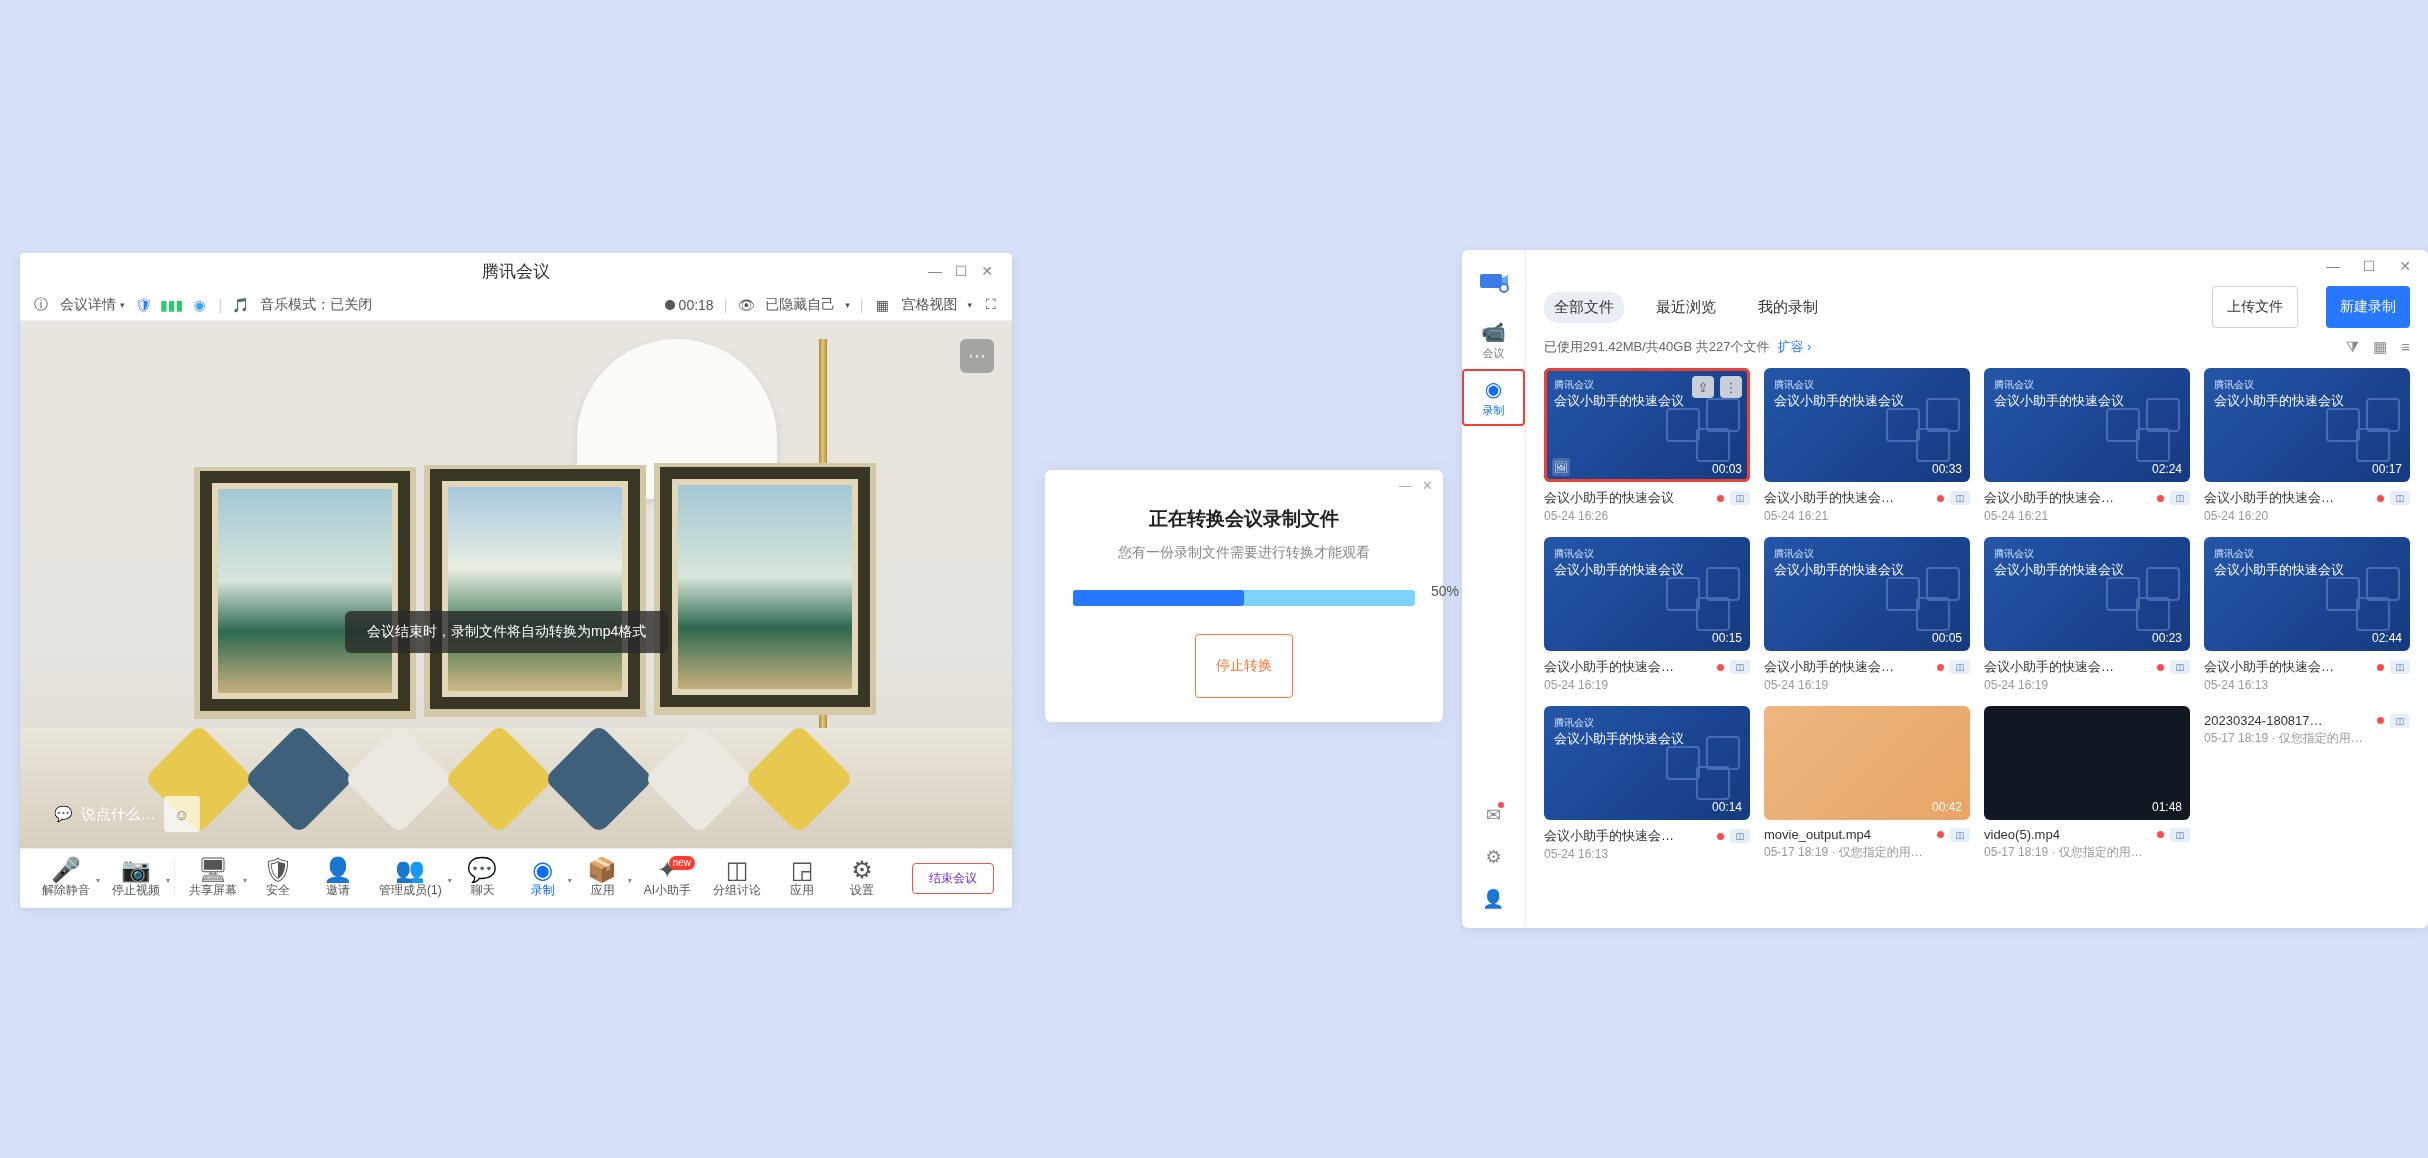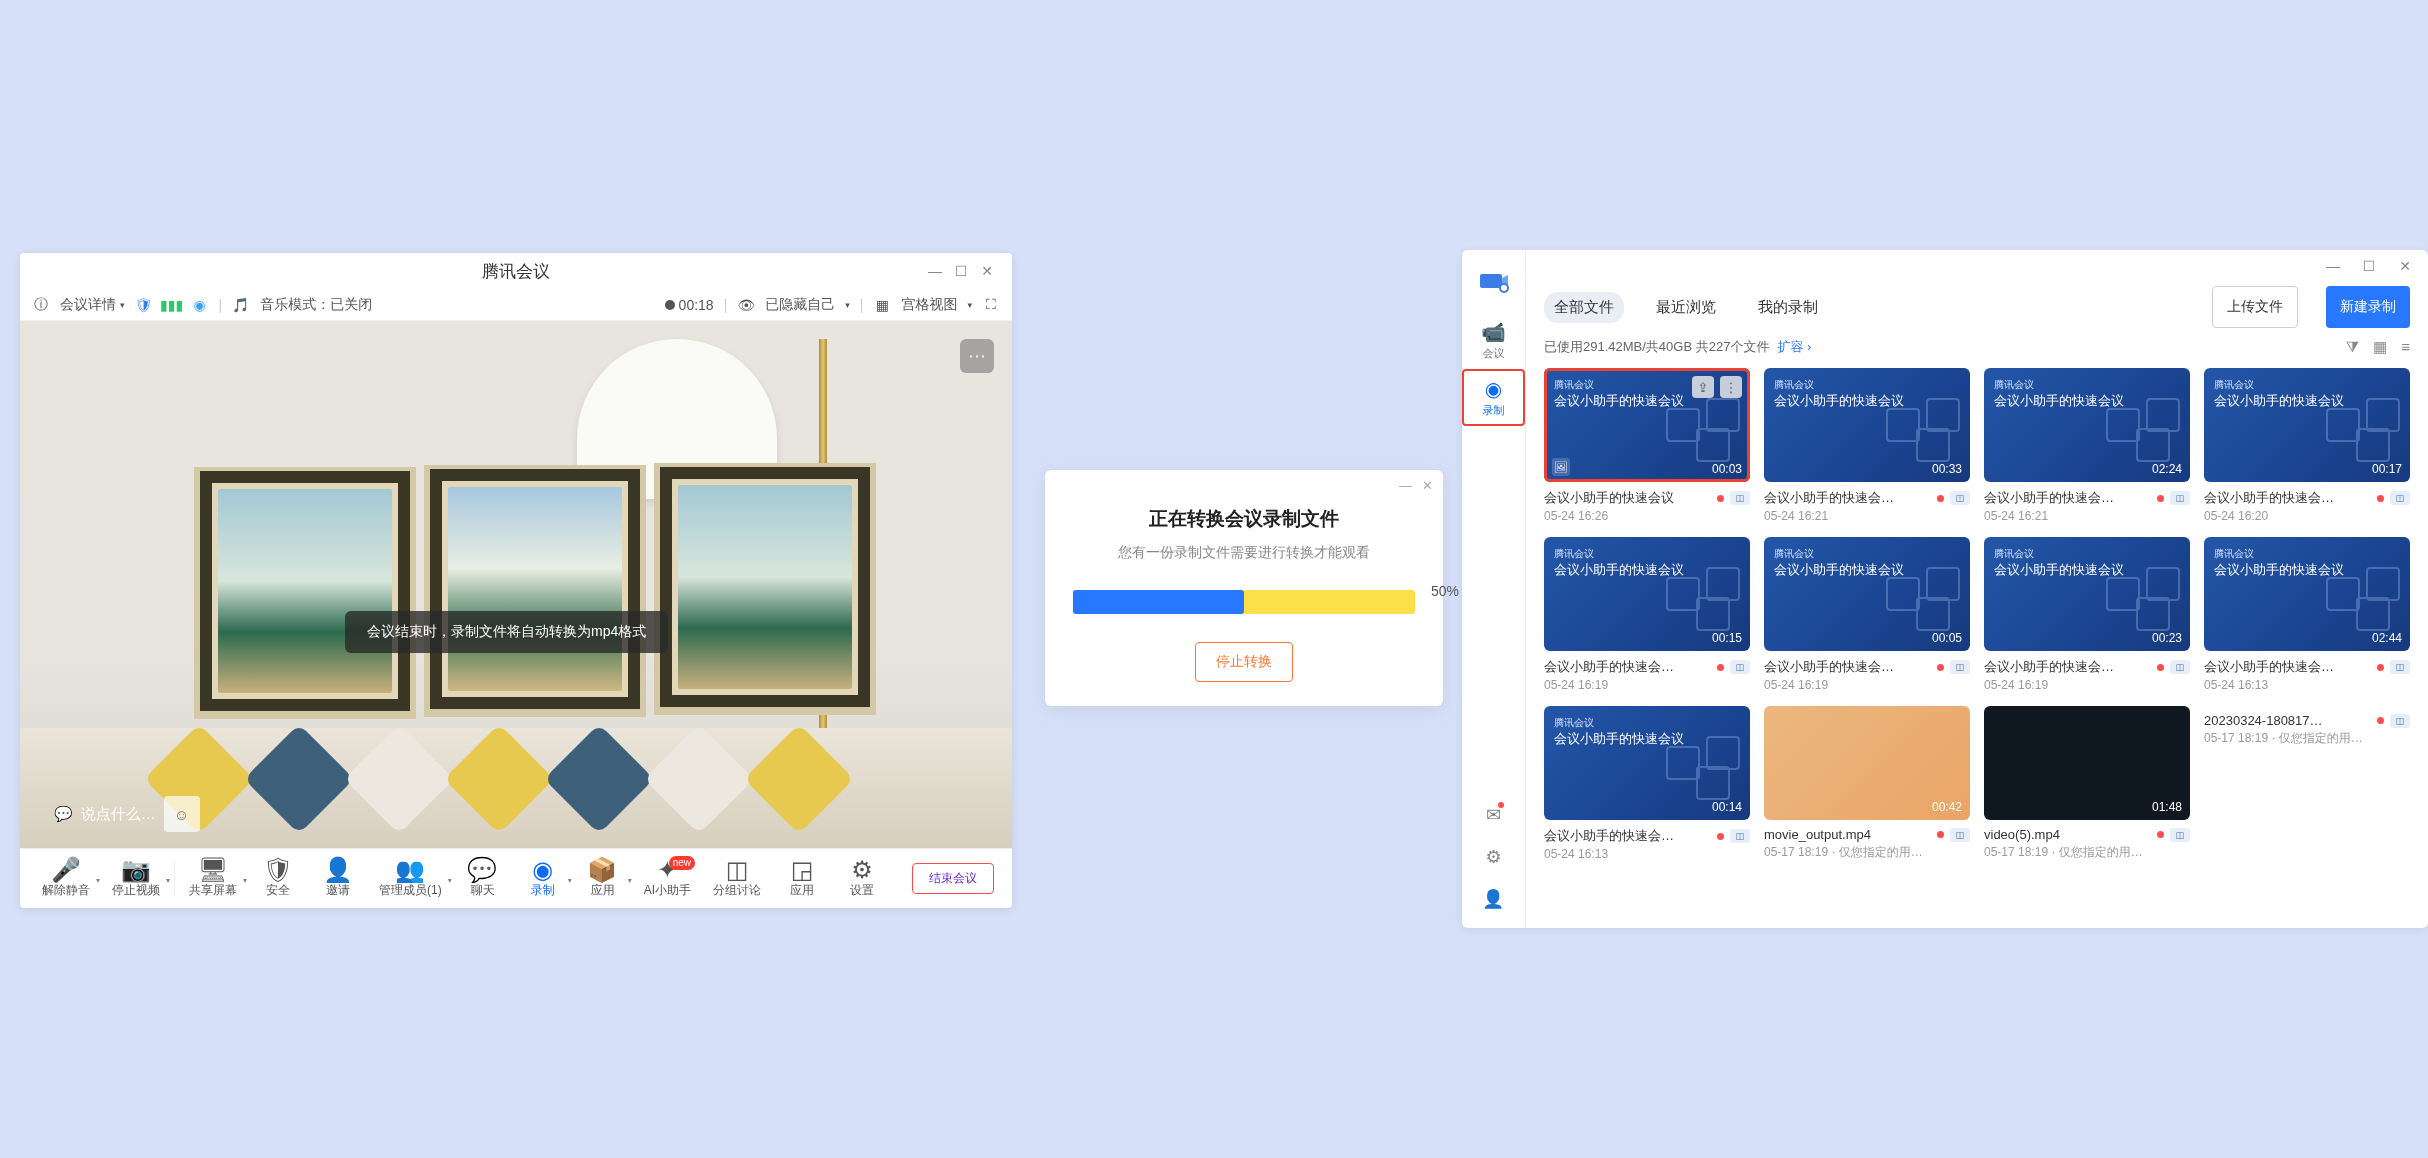--- a/index.html
+++ b/index.html
@@ -105,24 +105,24 @@
     }
 
     
     .dialog{
       position:absolute;left:1045px;top:470px;width:398px;
       background:#fff;border-radius:6px;box-shadow:0 4px 20px rgba(0,0,0,.08);padding:36px 28px 24px;
     }
     .dialog .top{position:absolute;right:10px;top:8px;display:flex;gap:10px;color:#aaa;font-size:13px}
     .dialog h3{text-align:center;font-size:19px;font-weight:600;color:#222;margin-bottom:12px}
     .dialog p{text-align:center;font-size:14px;color:#888;margin-bottom:28px}
-    .pbar{position:relative;height:24px;background:#fde047;border-radius:3px;margin-bottom:28px}
+    .pbar{position:relative;height:16px;background:#7dd3fc;border-radius:3px;margin-bottom:28px}
     .pbar .fill{position:absolute;left:0;top:0;bottom:0;width:50%;background:#2878ff;border-radius:3px}
     .pbar .pct{position:absolute;right:-44px;top:-7px;font-size:14px;color:#555}
-    .stop-btn{display:block;margin:0 auto;border:1px solid #ff7733;color:#ff7733;background:#fff;padding:10px 20px;border-radius:4px;font-size:14px;cursor:pointer}
+    .stop-btn{display:block;margin:0 auto;border:1px solid #ff7733;color:#ff7733;background:#fff;padding:22px 20px;border-radius:4px;font-size:14px;cursor:pointer}
 
     
     .library{
       position:absolute;left:1462px;top:250px;width:966px;height:678px;
       background:#fff;border-radius:6px;box-shadow:0 2px 10px rgba(0,0,0,.08);display:flex
     }
     .lib-side{width:64px;border-right:1px solid #eee;display:flex;flex-direction:column;align-items:center;padding-top:12px;gap:0}
     .side-logo{width:36px;height:36px;display:flex;align-items:center;justify-content:center;margin-bottom:14px}
     .side-item{display:flex;flex-direction:column;align-items:center;font-size:11px;color:#777;padding:8px 0;cursor:pointer;width:100%}
     .side-item.active{background:#fff}

